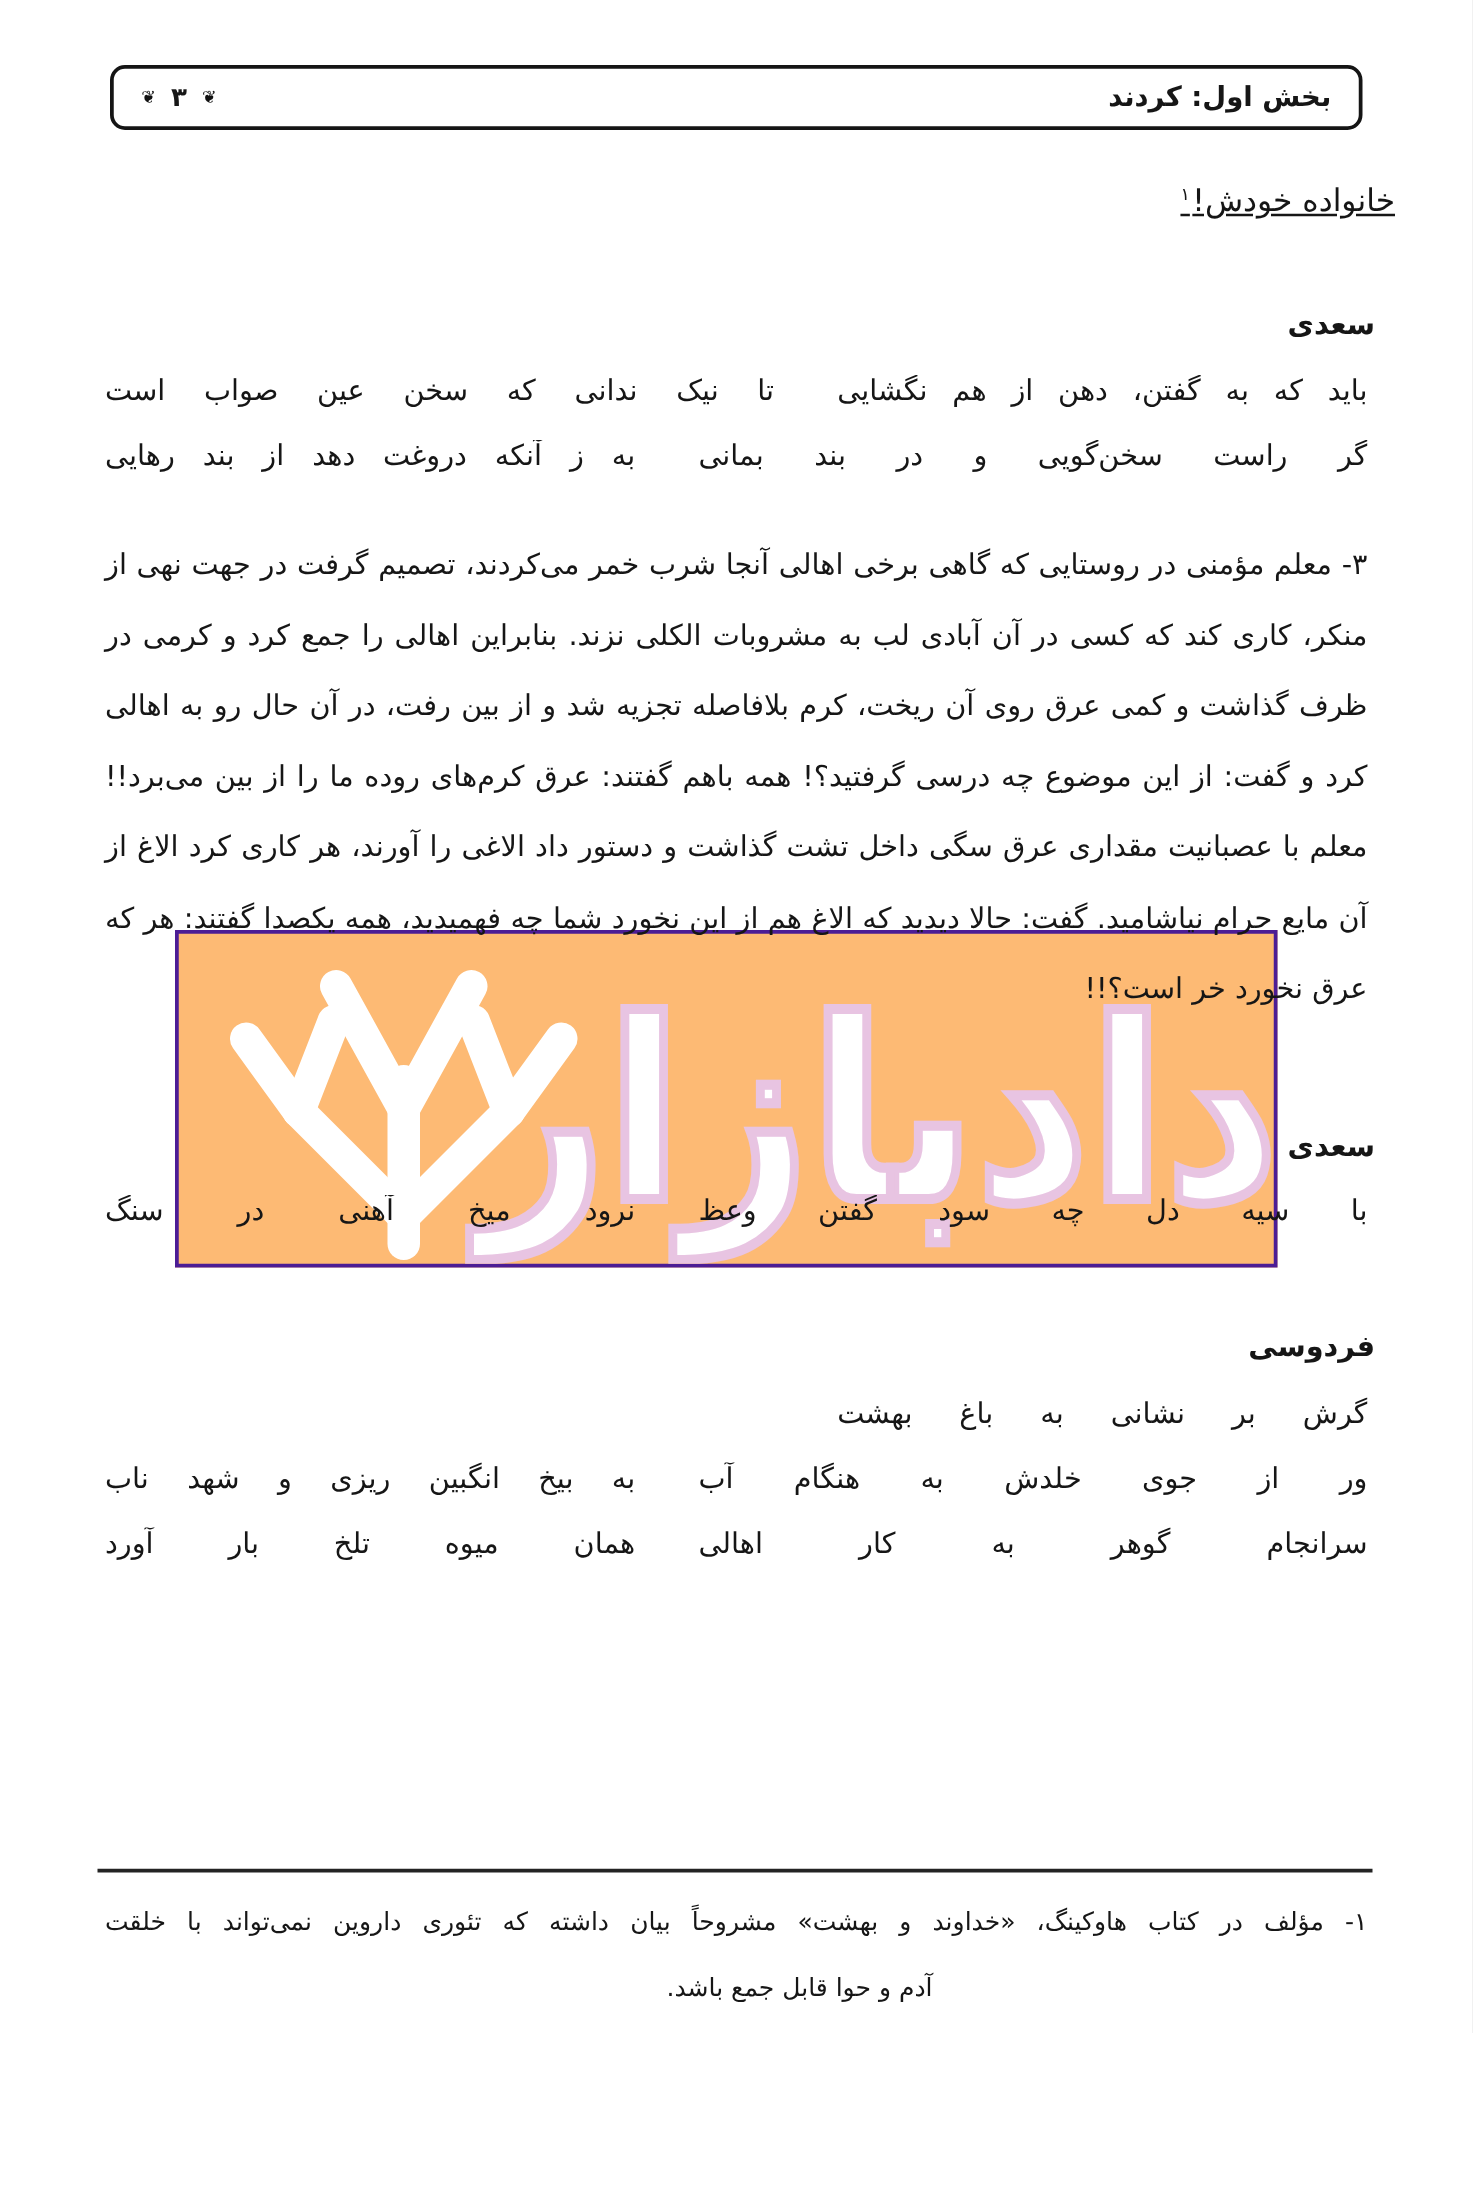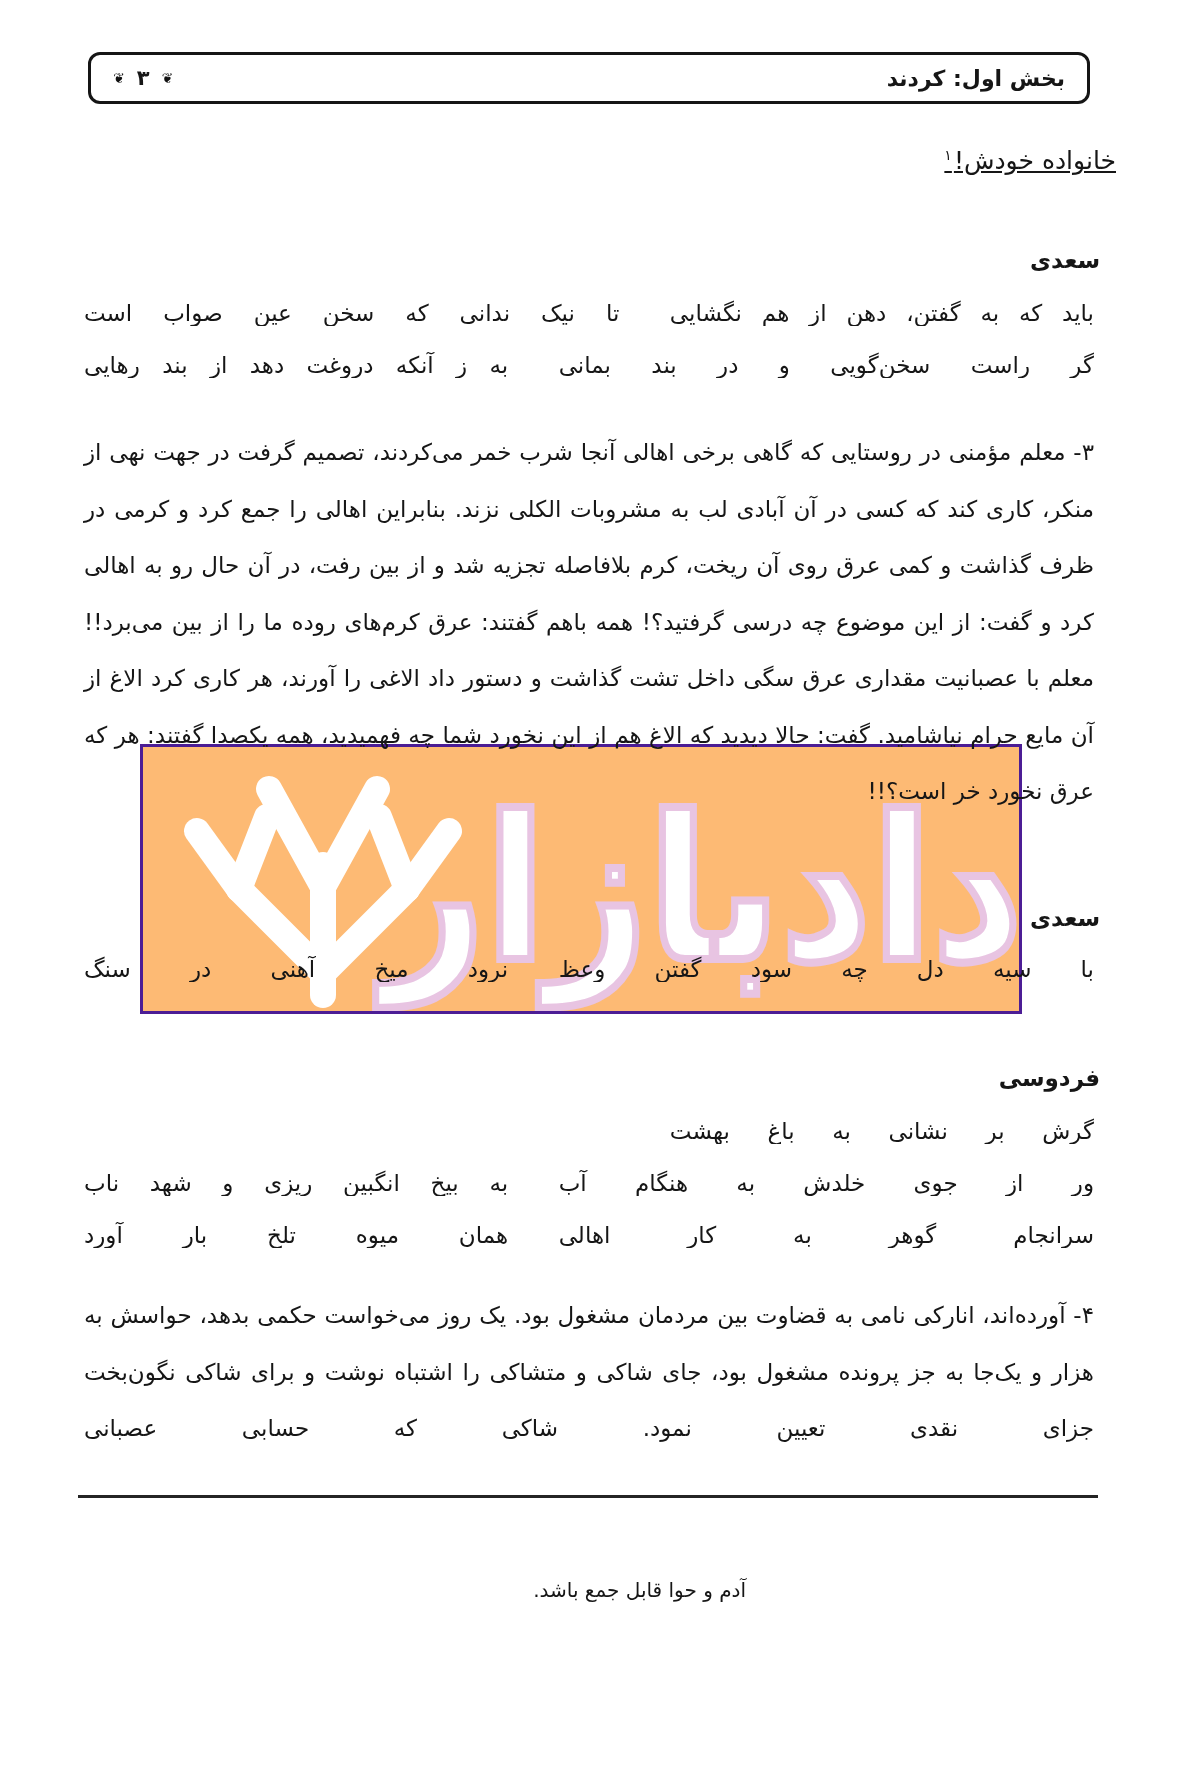--- a/index.html
+++ b/index.html
@@ -123,18 +123,18 @@
     <div class="pline">
       <div class="hemi hemi-r">ور از جوی خلدش به هنگام آب</div>
       <div class="hemi hemi-l">به بیخ انگبین ریزی و شهد ناب</div>
     </div>
     <div class="pline">
       <div class="hemi hemi-r">سرانجام گوهر به کار اهالی</div>
       <div class="hemi hemi-l">همان میوه تلخ بار آورد</div>
     </div>
   </div>
 
-  <div id="para4" class="abs para">۴- آورده‌اند، انارکی نامی به قضاوت بین مردمان مشغول بود. یک روز می‌خواست حکمی بدهد، حواسش به هزار و یک‌جا به جز پرونده مشغول بود، جای شاکی و متشاکی را اشتباه نوشت و برای شاکی نگون‌بخت جزای نقدی تعیین نمود. شاکی که حسابی عصبانی</div>
 
   <div class="abs foot-rule"></div>
+  <div class="abs foot1">۱- مؤلف در کتاب هاوکینگ، «خداوند و بهشت» مشروحاً بیان داشته که تئوری داروین نمی‌تواند با خلقت</div>
   <div class="abs foot2">آدم و حوا قابل جمع باشد.</div>
 
 </div>
 
 </body></html>

